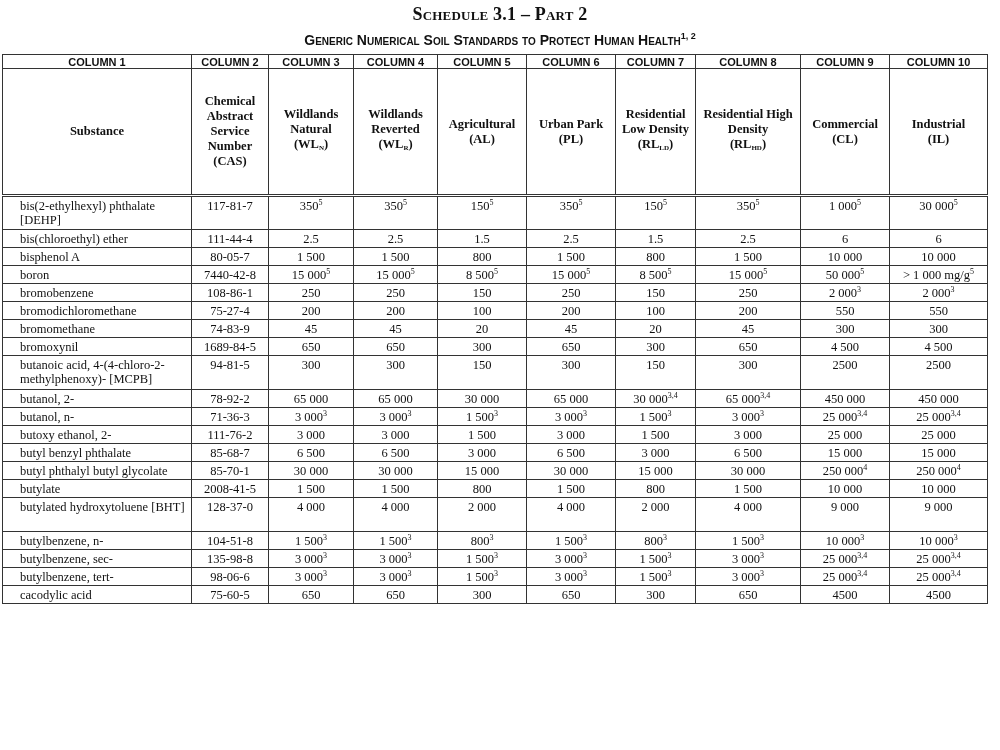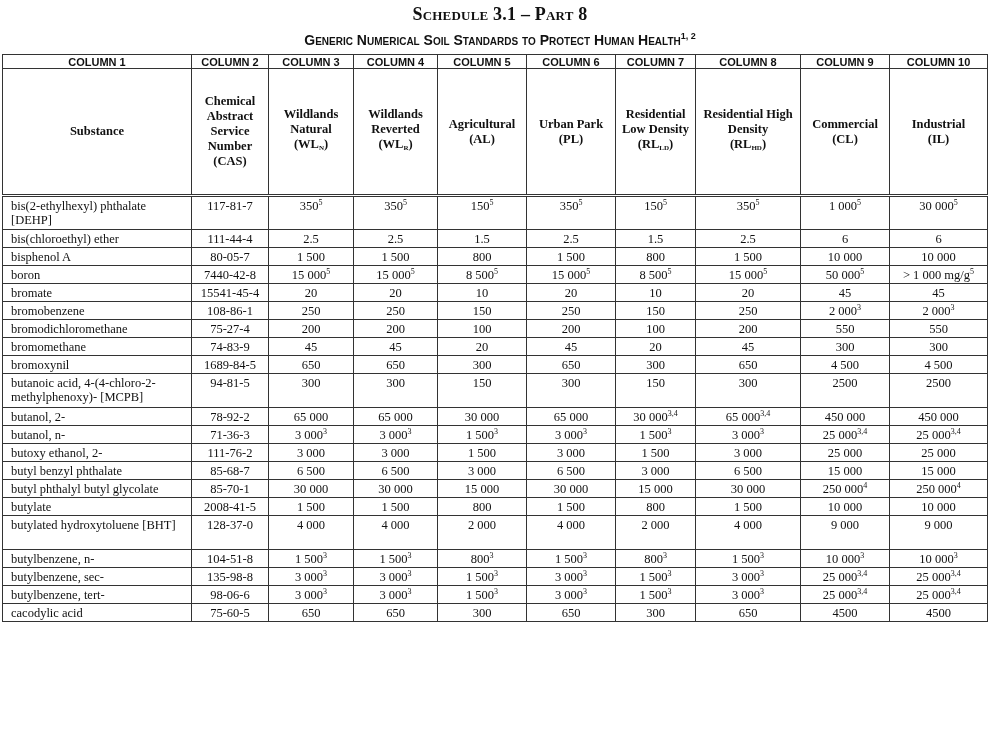--- a/index.html
+++ b/index.html
@@ -6,28 +6,28 @@
   body { width: 1000px; height: 750px; overflow: hidden; position: relative; font-family: "Liberation Serif", serif; color: #111; }
   .title { position: absolute; left: 0; width: 1000px; top: 4px; text-align: center; font-family: "Liberation Serif", serif; font-weight: bold; font-size: 18px; font-variant: small-caps; letter-spacing: 0.2px; }
   .subtitle { position: absolute; left: 0; width: 1000px; top: 31px; text-align: center; font-family: Liberation Sans, sans-serif; font-weight: bold; font-size: 14px; font-variant: small-caps; }
   .subtitle sup { font-size: 9px; }
   table.soil { position: absolute; left: 2px; top: 54px; border-collapse: collapse; table-layout: fixed; width: 985px; }
   table.soil td, table.soil th { border: 1px solid #333; padding: 0 2px; overflow: hidden; }
   table.soil tr.colhead th { font-family: "Liberation Sans", sans-serif; font-weight: bold; font-size: 11px; height: 13px; line-height: 12px; text-align: center; padding: 0; margin-top: 45px; }
   table.soil tr.deschead th { font-family: Liberation Serif, serif; font-weight: bold; font-size: 12.5px; line-height: 15px; height: 125px; text-align: center; vertical-align: middle; padding: 0 1px; border-bottom: 3px double #333; }
   table.soil th sub { font-size: 7px; vertical-align: -2px; }
   table.soil td { font-size: 12.5px; line-height: 14px; vertical-align: top; padding-top: 2px; padding-bottom: 1px; }
-  table.soil td.name { text-align: left; padding-left: 8px; }
+  table.soil td.name { text-align: left; padding-left: 17px; }
   table.soil td.num { text-align: center; }
   table.soil td sup { font-size: 8px; line-height: 0; vertical-align: 5px; }
 </style>
 </head>
 <body>
 
-<div class="title">Schedule 3.1 – Part 8</div>
+<div class="title">Schedule 3.1 – Part 2</div>
 <div class="subtitle"><span>Generic Numerical Soil Standards to Protect Human Health</span><sup>1, 2</sup></div>
 
 <table class="soil">
   <colgroup>
     <col style="width:189px">
       <col style="width:77px">
       <col style="width:85px">
       <col style="width:84px">
       <col style="width:89px">
       <col style="width:89px">
@@ -105,32 +105,20 @@
         <td class="num"><span>15 000</span><sup>5</sup></td>
         <td class="num"><span>15 000</span><sup>5</sup></td>
         <td class="num"><span>8 500</span><sup>5</sup></td>
         <td class="num"><span>15 000</span><sup>5</sup></td>
         <td class="num"><span>8 500</span><sup>5</sup></td>
         <td class="num"><span>15 000</span><sup>5</sup></td>
         <td class="num"><span>50 000</span><sup>5</sup></td>
         <td class="num"><span>&gt; 1 000 mg/g</span><sup>5</sup></td>
       </tr>
       <tr>
-        <td class="name">bromate</td>
-        <td class="num">15541-45-4</td>
-        <td class="num"><span>20</span></td>
-        <td class="num"><span>20</span></td>
-        <td class="num"><span>10</span></td>
-        <td class="num"><span>20</span></td>
-        <td class="num"><span>10</span></td>
-        <td class="num"><span>20</span></td>
-        <td class="num"><span>45</span></td>
-        <td class="num"><span>45</span></td>
-      </tr>
-      <tr>
         <td class="name">bromobenzene</td>
         <td class="num">108-86-1</td>
         <td class="num"><span>250</span></td>
         <td class="num"><span>250</span></td>
         <td class="num"><span>150</span></td>
         <td class="num"><span>250</span></td>
         <td class="num"><span>150</span></td>
         <td class="num"><span>250</span></td>
         <td class="num"><span>2 000</span><sup>3</sup></td>
         <td class="num"><span>2 000</span><sup>3</sup></td>

